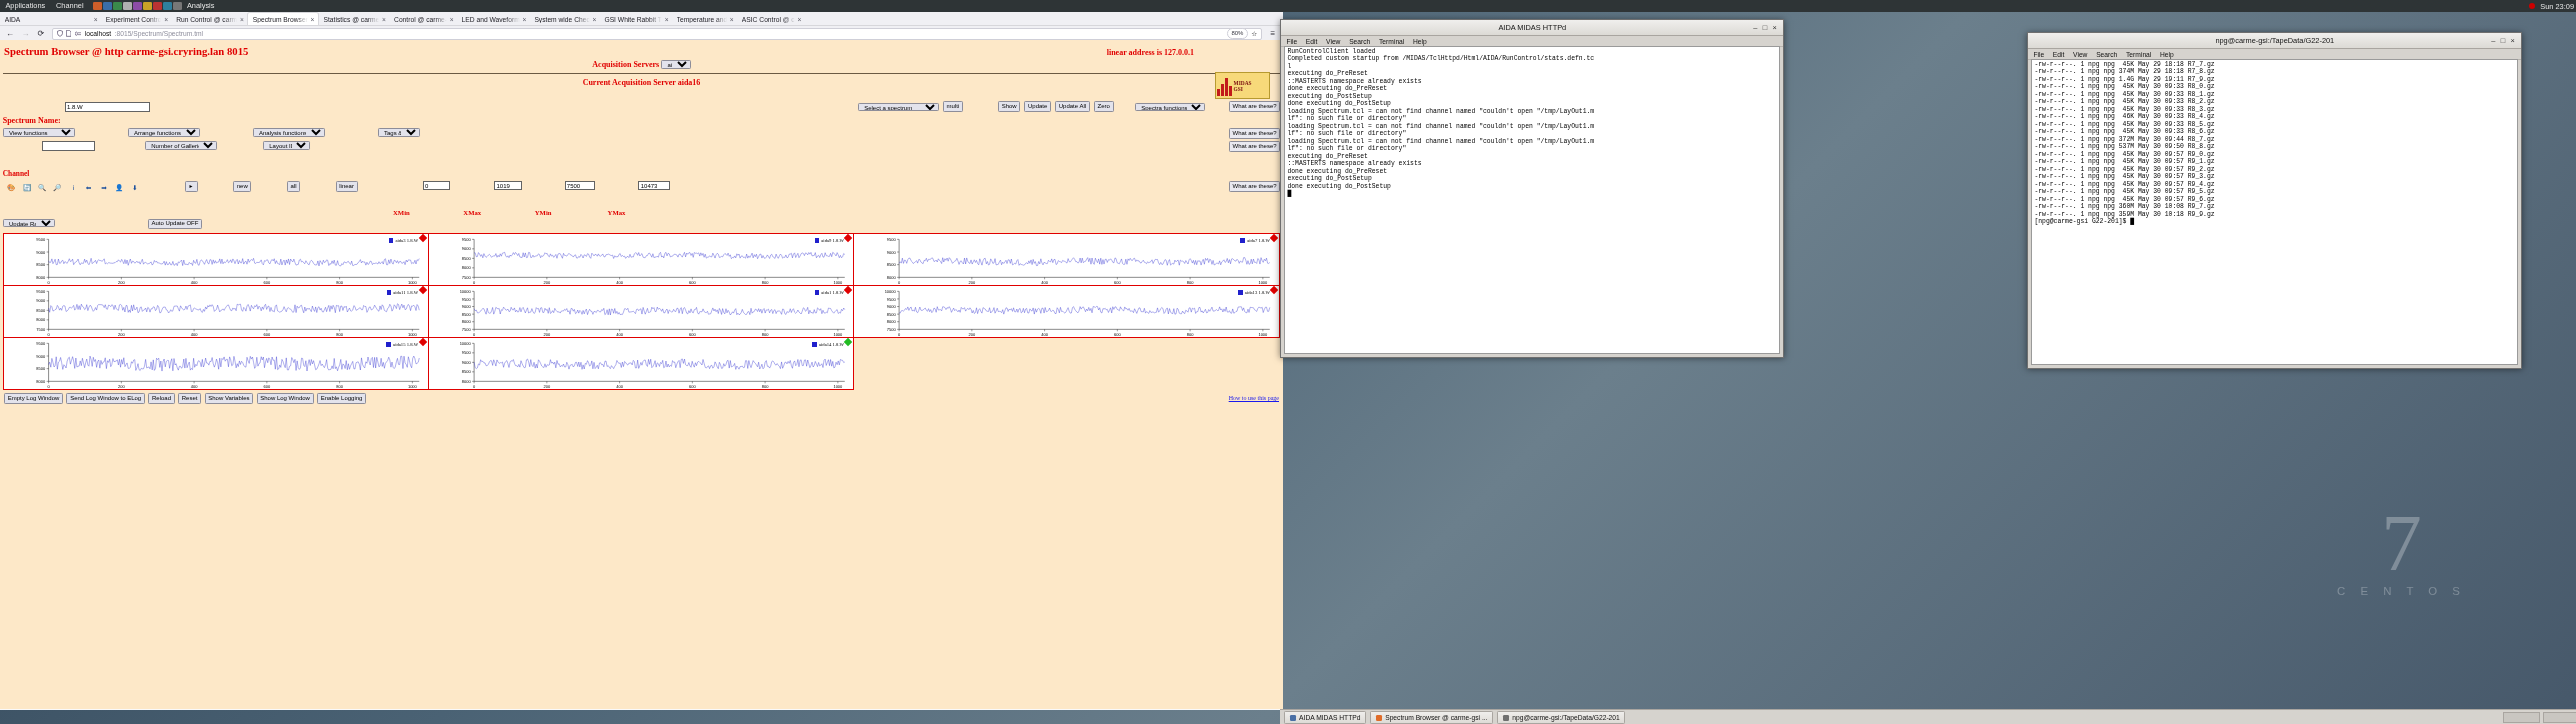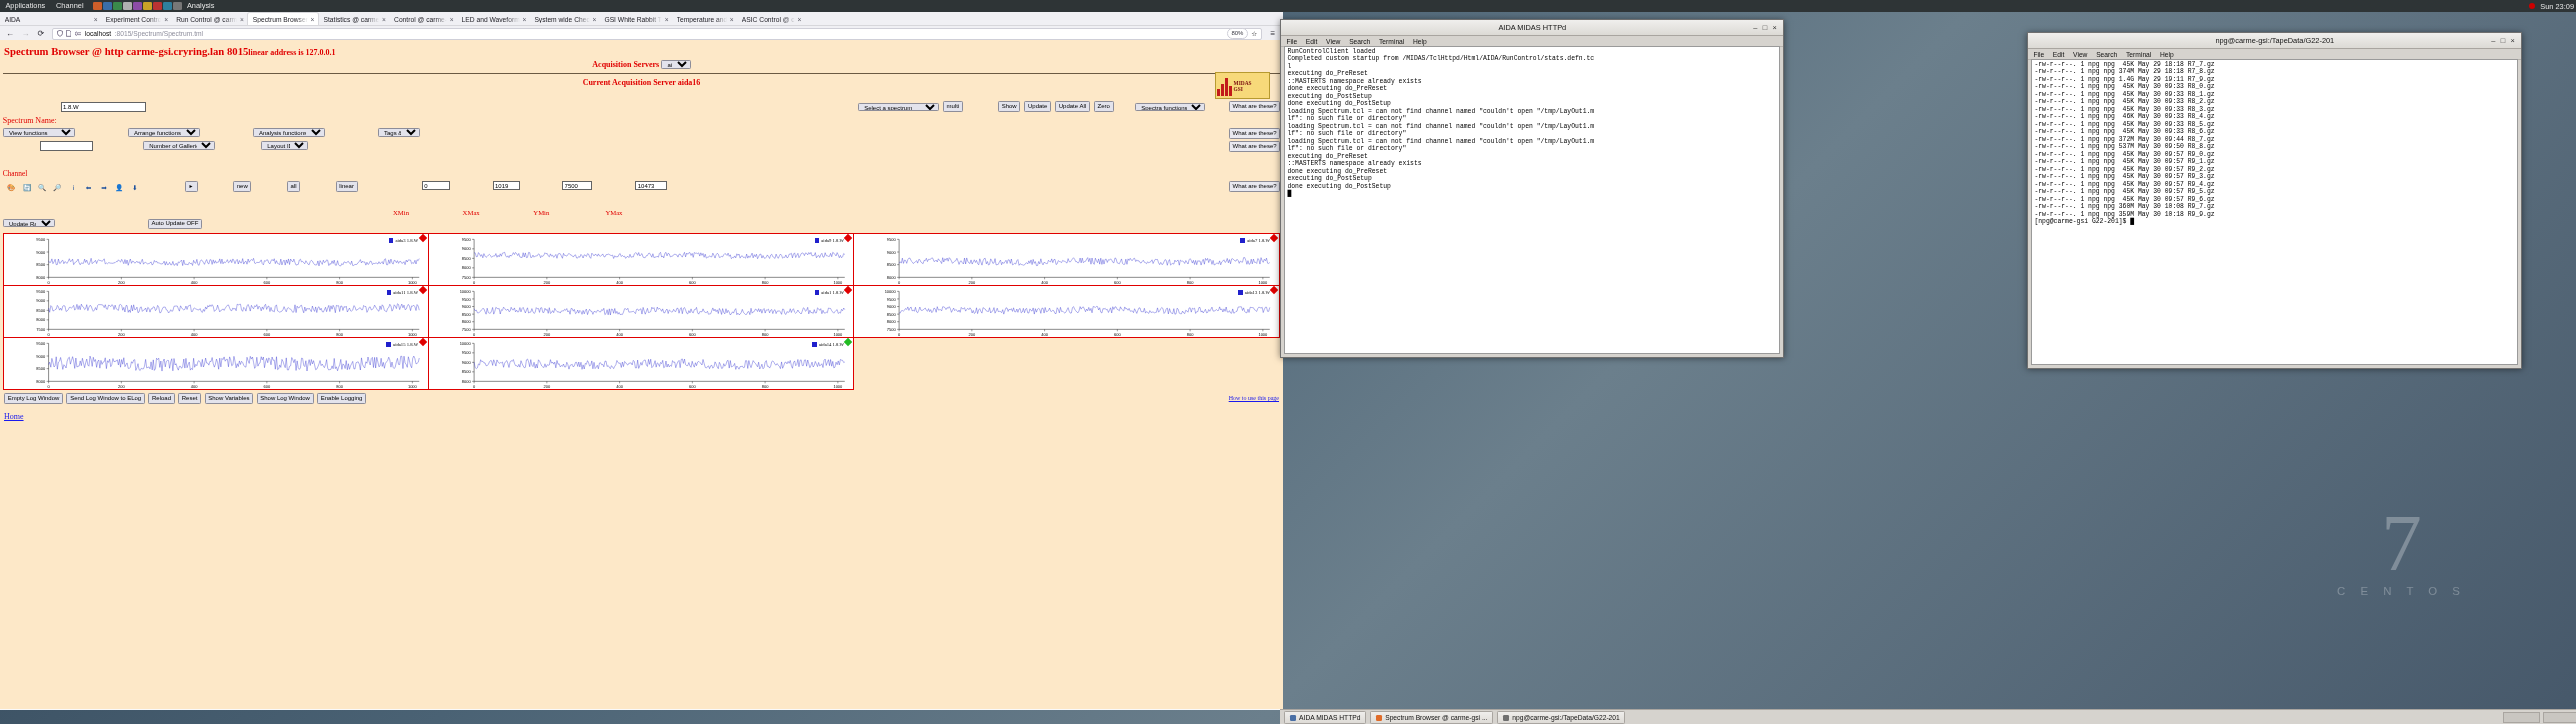--- a/index.html
+++ b/index.html
@@ -35,32 +35,32 @@
   .navbtn.dim{color:#b1b1b5;}
   .urlbar{flex:1;height:10px;background:#fff;border:0.7px solid #cfcfd8;border-radius:2px;
       display:flex;align-items:center;gap:3.4px;padding:0 4px;font-size:6.7px;color:#0c0c0d;}
   .urlbar .u-dim{color:#8f8f9d;}
   .urlbar .spacer{flex:1;}
   .ff-nav .zoomchip{font-size:6px;border:0.7px solid #cfcfd8;border-radius:5.4px;padding:0 3.4px;
       background:#fff;color:#3a3a44;height:8.7px;line-height:8.7px;}
   
   .page{position:absolute;left:0;top:28px;width:1283px;height:669px;background:#fde8c8;
       overflow:hidden;font-family:"Liberation Serif",serif;}
-  .ptitle{display:flex;align-items:flex-start;padding:5.4px 8px 0 4px;}
+  .ptitle{display:flex;justify-content:space-between;align-items:flex-start;padding:5.4px 8px 0 4px;}
   .ptitle .l{color:#e00000;font-weight:bold;font-size:10.7px;}
   .ptitle .r{color:#e00000;font-weight:bold;font-size:8px;padding-top:2.7px;padding-right:81px;}
   .logo{position:absolute;right:13.4px;top:32px;width:55px;height:27px;background:#f7d97a;
       border:0.7px solid #b79a30;display:flex;align-items:center;gap:2px;padding:1.3px;box-sizing:border-box;}
   .logo .bars{display:flex;align-items:flex-end;gap:1.3px;height:20px;}
   .logo .bars i{display:block;width:2.7px;background:#c21a1a;}
   .logo .txt{font-size:5.4px;color:#7a1010;line-height:6px;font-weight:bold;}
   hr.sep{border:none;border-top:1.3px solid #6b5a43;margin:4px 2.7px;}
   .centred{text-align:center;font-size:8px;color:#e00000;font-weight:bold;}
   .row{display:flex;align-items:center;gap:4px;padding:1.3px 2.7px;font-size:7.4px;}
-  .lbl-red{color:#e00000;font-weight:normal;font-size:8px;margin-top:28px;}
+  .lbl-red{color:#e00000;font-weight:bold;font-size:8px;margin-top:28px;}
   select,input[type=text],button,.btn{font-family:"Liberation Sans",sans-serif;font-size:6px;}
   select{height:8.7px;background:#e3e3ec;border:0.7px solid #8d8d99;border-radius:1.3px;padding:0 1.3px;}
   input.txt{height:7.4px;border:0.7px solid #636363;background:#fff;padding:0 1.3px;font-size:6px;}
   .btn{display:inline-block;background:#e3e3ec;border:0.7px solid #8d8d99;border-radius:1.3px;
       padding:0.7px 2.7px;font-size:6px;color:#000;line-height:7.4px;white-space:nowrap;}
   .btn.plain{background:#e9e9f0;}
   .sel-w1{width:72px;} .sel-w2{width:81px;} .sel-w3{width:70px;}
   .toolrow{display:flex;align-items:flex-start;gap:13px;padding:1.3px 2.7px;}
   .iconbar{display:flex;align-items:center;gap:5.4px;padding:2px 4px;}
   .ibtn{width:10px;height:10px;border-radius:1.3px;display:flex;align-items:center;justify-content:center;
@@ -603,21 +603,20 @@
         <span class="btn">Empty Log Window</span>
         <span class="btn">Send Log Window to ELog</span>
         <span class="btn">Reload</span>
         <span class="btn">Reset</span>
         <span class="btn">Show Variables</span>
         <span class="btn">Show Log Window</span>
         <span class="btn">Enable Logging</span>
         <span class="botright">How to use this page</span>
       </div>
 
-      <div class="homelink">Home</div>
     </div>
   </div>
 
   <div class="midas">
     <div class="wtitle">
       <span style="width:27px"></span>
       <span class="t">AIDA MIDAS HTTPd</span>
       <span class="wbtns">
         <span>–</span>
         <span>□</span>

